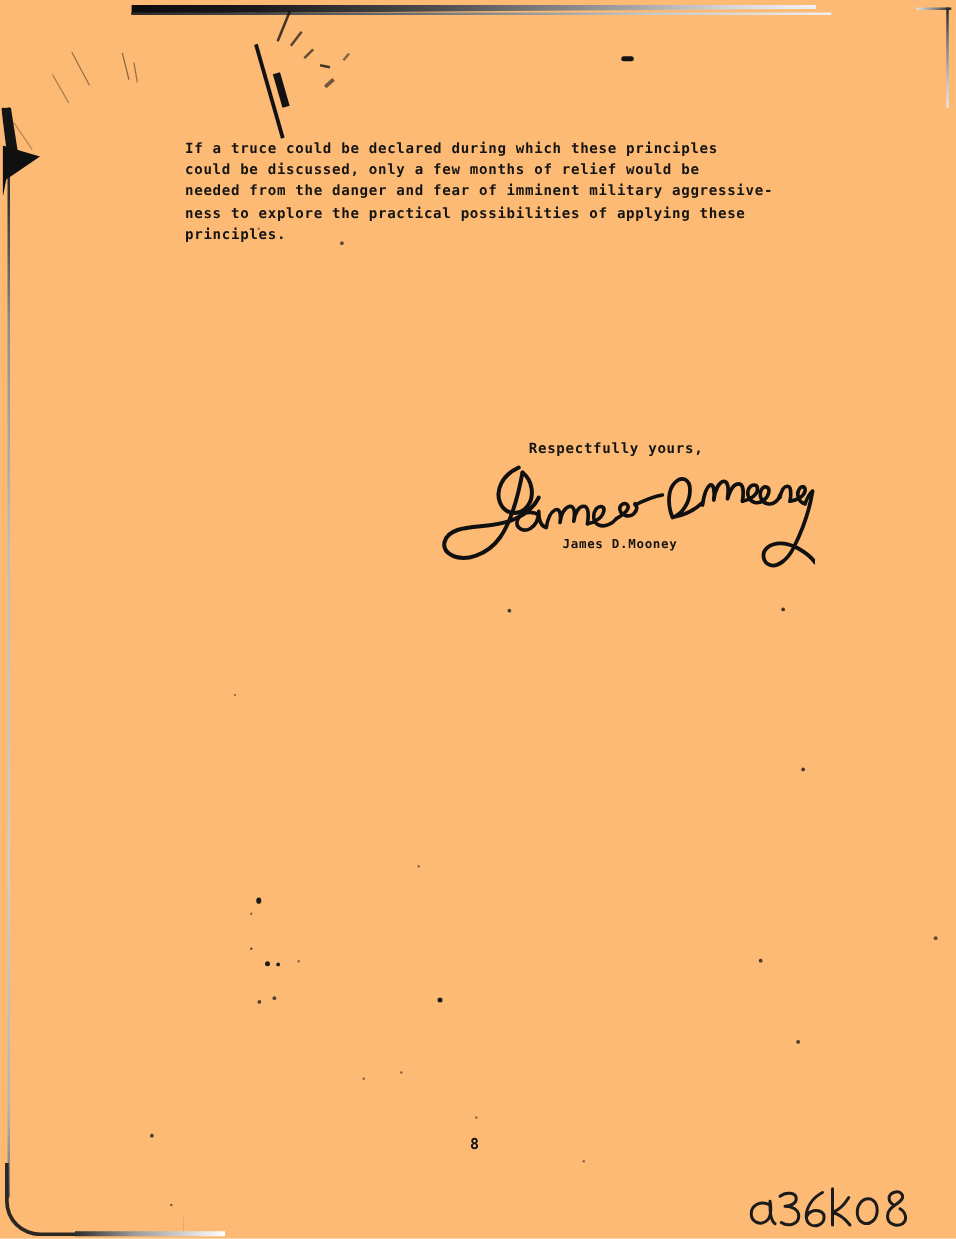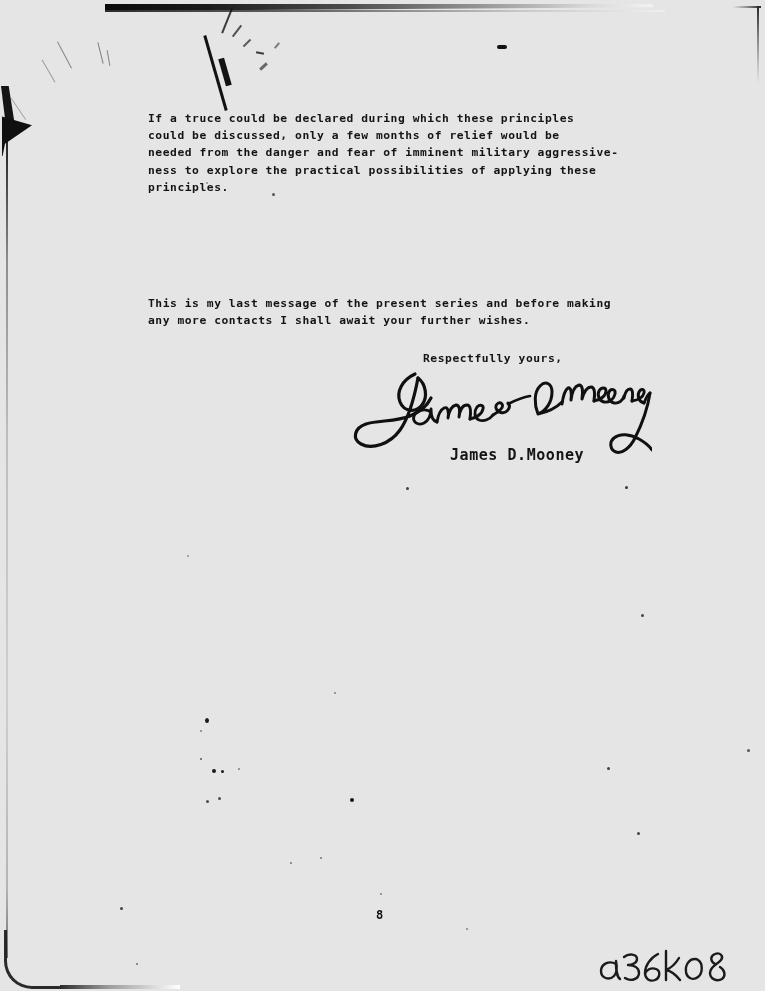--- a/index.html
+++ b/index.html
@@ -8,21 +8,21 @@
     padding: 0;
     background: #ffffff;
   }
   body {
     font-family: "DejaVu Sans Mono", monospace;
   }
   #page {
     position: relative;
     width: 765px;
     height: 991px;
-    background: #e5e5e5;
+    background: #fdba74;
     overflow: hidden;
   }
 
   
   .scanbar-top {
     position: absolute;
     left: 105px;
     top: 4px;
     width: 548px;
     height: 7px;
@@ -147,23 +147,23 @@
     font-family: "DejaVu Sans Mono", monospace;
     font-size: 11.3px;
     letter-spacing: 0.55px;
     color: #141414;
     white-space: pre;
     font-weight: 700;
   }
   #typed-name {
     position: absolute;
     left: 450px;
-    top: 446px;
-    font-family: "DejaVu Sans Mono", monospace;
-    font-size: 15px;
+    top: 430px;
+    font-family: "DejaVu Sans Mono", monospace;
+    font-size: 10px;
     letter-spacing: 0.55px;
     color: #141414;
     white-space: pre;
     font-weight: 700;
     text-align: center;
   }
   #page-number {
     position: absolute;
     left: 376px;
     top: 908px;
@@ -243,22 +243,20 @@
   <div class="speck" style="left:218px;top:797px;width:3px;height:3px;opacity:.75;"></div>
   <div class="speck" style="left:206px;top:800px;width:3px;height:3px;opacity:.75;"></div>
 
   <div class="typed" id="para-1">If a truce could be declared during which these principles
 could be discussed, only a few months of relief would be
 needed from the danger and fear of imminent military aggressive-
 ness to explore the practical possibilities of applying these
 principles.</div>
 
 
-  <div class="typed" id="para-3">This is my last message of the present series and before making
-any more contacts I shall await your further wishes.</div>
 
   <div id="closing">Respectfully yours,</div>
 
   <div id="signature-wrap">
     
     <svg width="300" height="96" viewBox="0 0 300 96" xmlns="http://www.w3.org/2000/svg" aria-hidden="true">
       <g fill="none" stroke="#101010" stroke-linecap="round" stroke-linejoin="round">
 
         <path d="M63 8 C50 14 44 26 48 36 C52 46 64 47 70 39 C76 31 74 18 66 12" stroke-width="3.2"></path>
         <path d="M66 12 C63 28 58 50 48 64 C38 78 20 84 9 78 C0 73 2 62 14 58

